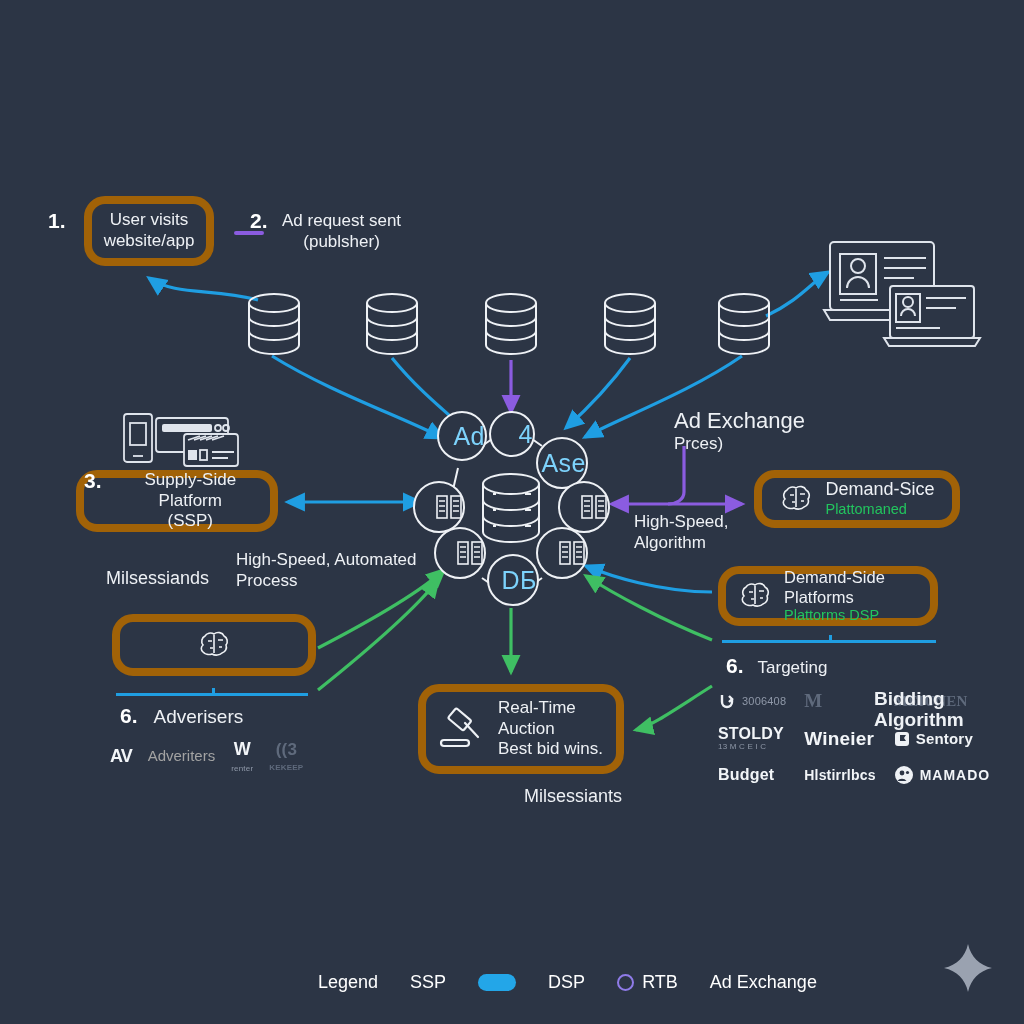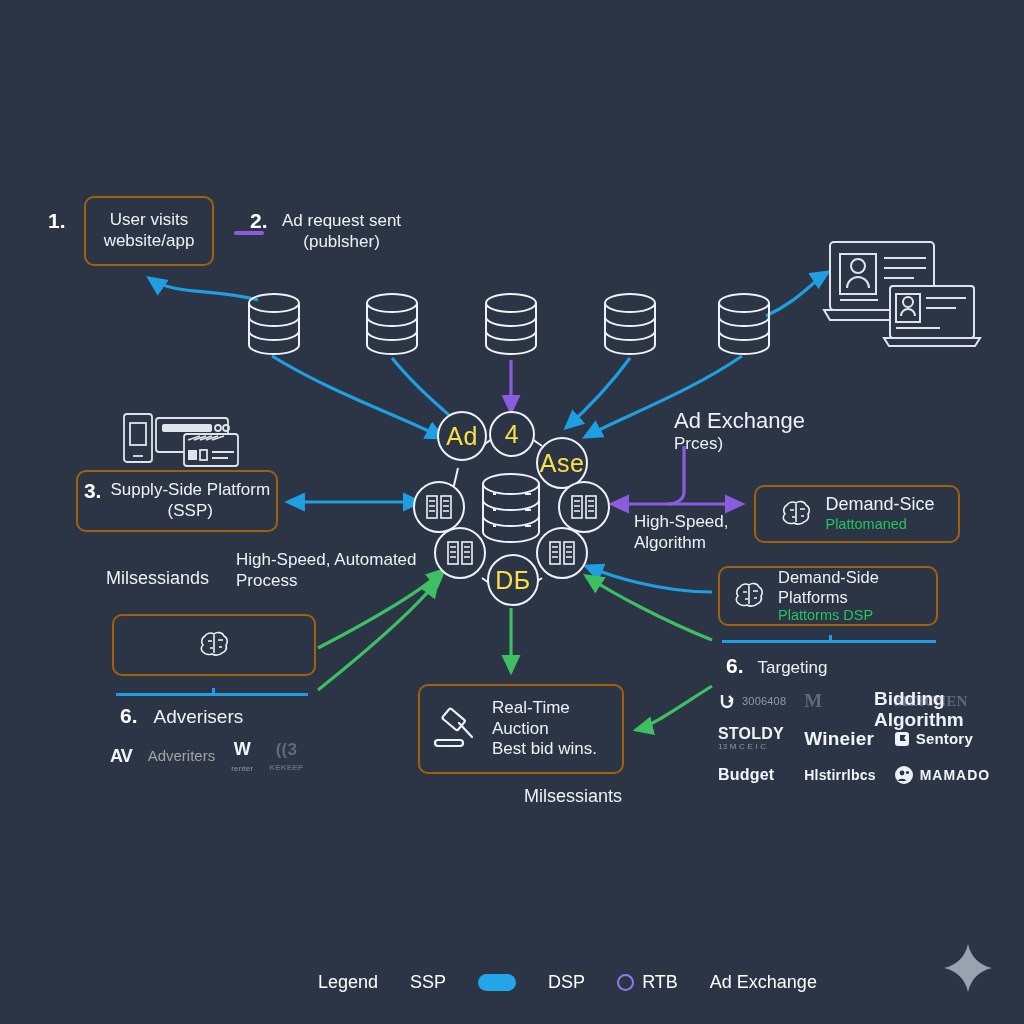--- a/index.html
+++ b/index.html
@@ -12,34 +12,34 @@
   #stage { position: relative; width: 1024px; height: 1024px; }
   .abs { position: absolute; }
 
   
   .t { color: #eef1f5; font-size: 17px; line-height: 1.22; white-space: pre-line; }
   .t.small { font-size: 14.5px; color: #22c55e; }
   .num { font-weight: bold; font-size: 21px; color: #ffffff; }
 
   
   .box {
-    border: 2px solid #a16207;
-    border-radius: 10px;
+    border: 8px solid #a16207;
+    border-radius: 21px;
     display: flex; align-items: center; justify-content: center;
     background: transparent;
   }
   .box .inner { display:flex; align-items:center; gap:12px; padding: 0 12px; }
 
   
   .ring-circle {
     border: 2.2px solid #eef1f5;
     border-radius: 50%;
     background: #2c3545;
-    display: flex; align-items: center; justify-content: center;
-    color: #fde047;
+    display: flex; align-items: center; justify-content: flex-end;
+    color: #7dd3fc;
   }
   .ring-circle .lbl { font-size: 25px; letter-spacing: .5px; }
 
   
   #legend { display: flex; align-items: center; gap: 32px; }
   #legend .lg-txt { color: #ffffff; font-size: 18px; }
   .lg-pill { width: 38px; height: 17px; border-radius: 9px; background: #23a6e8; }
   .lg-ring { width: 17px; height: 17px; border-radius: 50%; border: 2px solid #8f7be8; }
 
   
@@ -270,21 +270,21 @@
   <div class="abs t" style="left:106px; top:568px; font-size:18px;">Milsessiands</div>
   <div class="abs t" style="left:236px; top:550px;">High-Speed, Automated
 Process</div>
 
   <div class="abs t" style="left:674px; top:408px; font-size:22px;">Ad Exchange</div>
   <div class="abs t" style="left:674px; top:434px; font-size:17px;">Prces)</div>
 
   <div class="abs t" style="left:634px; top:512px;">High-Speed,
 Algorithm</div>
 
-  <div class="abs box" style="left:754px; top:470px; width:206px; height:58px;margin-top:15px;">
+  <div class="abs box" style="left:754px; top:470px; width:206px; height:58px;">
     <div class="inner">
       <svg width="34" height="28">
         <g fill="none" stroke="#eef1f5" stroke-width="1.6">
           <path d="M6,14 a6,6 0 0 1 2,-9 a6,5 0 0 1 9,-2 a6,5 0 0 1 10,2 a6,6 0 0 1 2,9
                    a6,6 0 0 1 -4,8 a7,5 0 0 1 -10,1 a7,5 0 0 1 -9,-2 a6,5 0 0 1 0,-7 z"></path>
           <path d="M17,4 v18 M11,10 h4 M21,9 h5 M13,17 h3 M22,16 h3"></path>
         </g>
       </svg>
       <div class="logo-stack">
         <span class="t" style="font-size:18px;">Demand-Sice</span>

